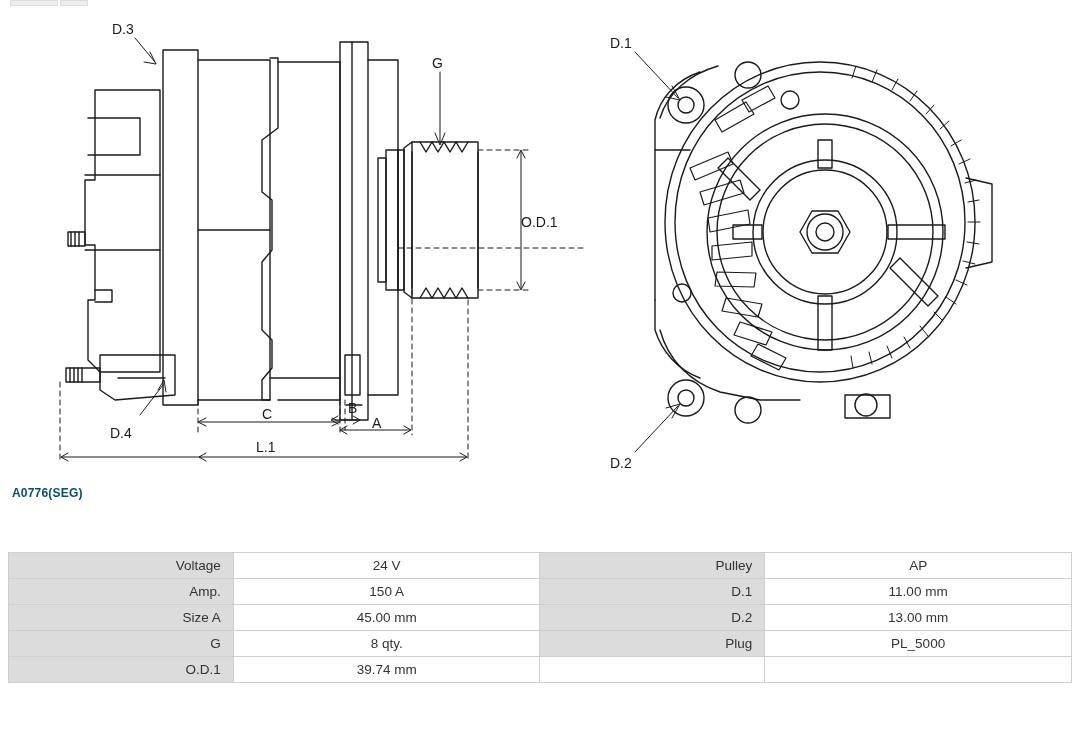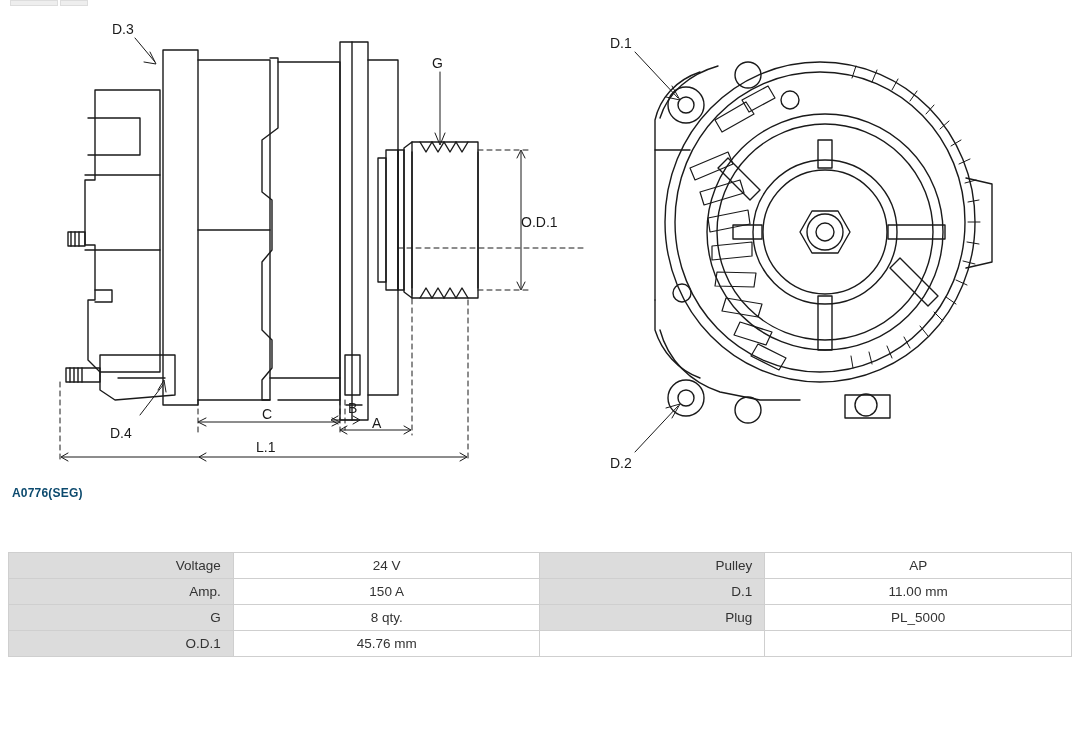--- a/index.html
+++ b/index.html
@@ -245,25 +245,31 @@
       <td class="lbl">Pulley</td>
       <td class="val">AP</td>
     </tr>
     <tr>
       <td class="lbl">Amp.</td>
       <td class="val">150 A</td>
       <td class="lbl">D.1</td>
       <td class="val">11.00 mm</td>
     </tr>
     <tr>
+      <td class="lbl">Size A</td>
+      <td class="val">45.00 mm</td>
+      <td class="lbl">D.2</td>
+      <td class="val">13.00 mm</td>
+    </tr>
+    <tr>
       <td class="lbl">G</td>
       <td class="val">8 qty.</td>
       <td class="lbl">Plug</td>
       <td class="val">PL_5000</td>
     </tr>
     <tr>
       <td class="lbl">O.D.1</td>
-      <td class="val">45.76 mm</td>
+      <td class="val">39.74 mm</td>
       <td class="lbl empty"></td>
       <td class="val empty"></td>
     </tr>
   </tbody>
 </table>
 
 </body></html>

